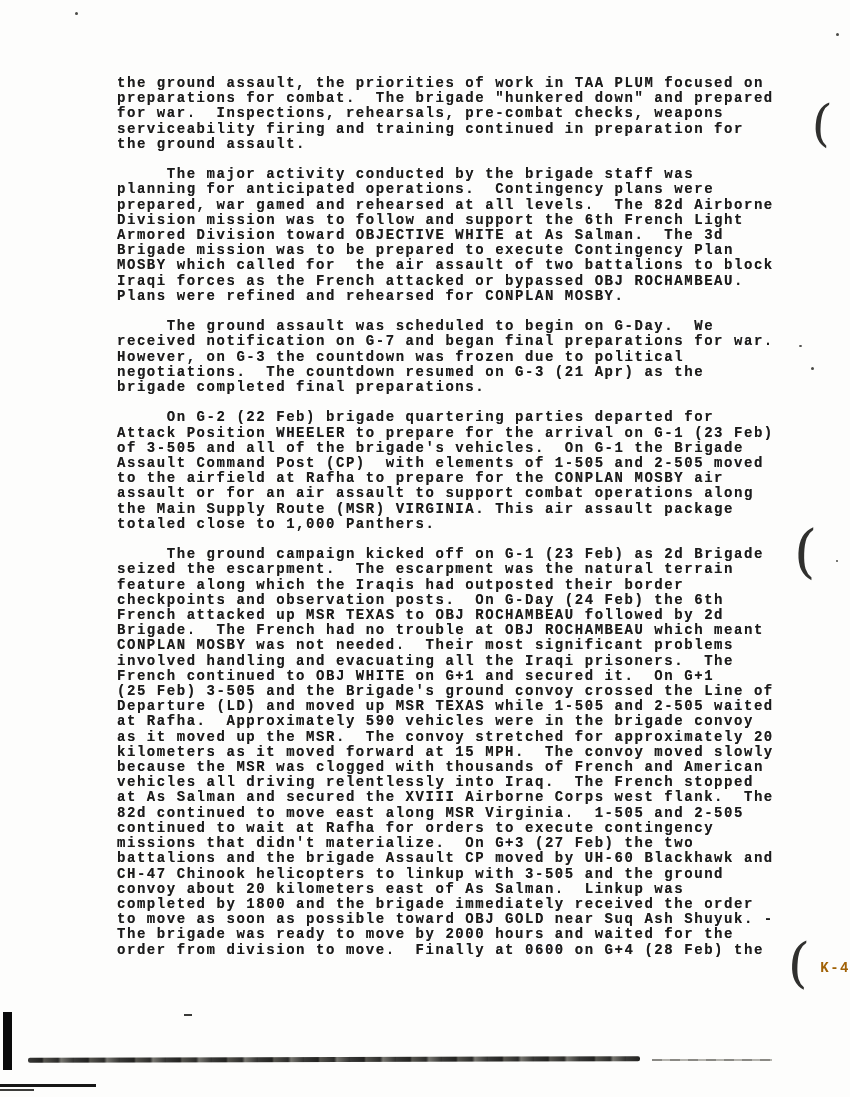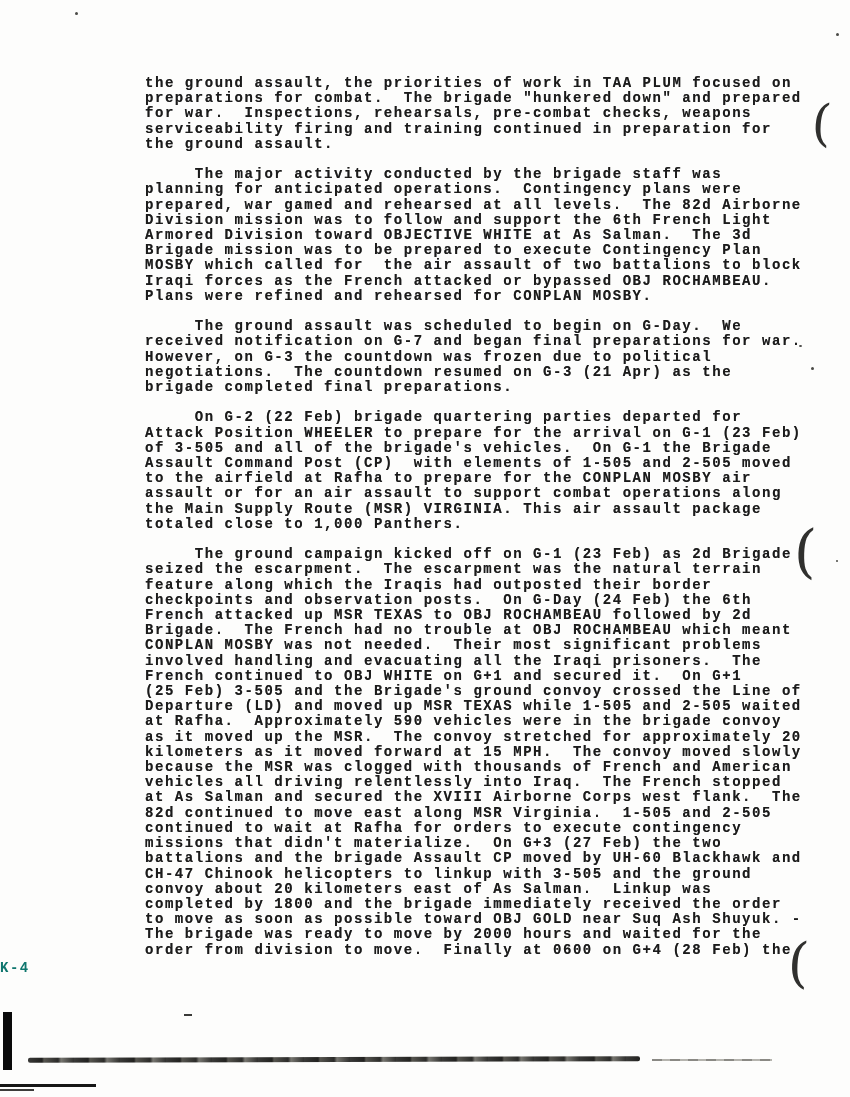--- a/index.html
+++ b/index.html
@@ -23,33 +23,32 @@
     position: absolute;
     left: 117px;
     top: 76px;
     width: 672px;
     color: #1b1b1b;
     font-size: 14px;
     font-weight: bold;
     letter-spacing: 1.55px;
     line-height: 15.2px;
     text-shadow: 0 0 0.5px rgba(20,20,20,0.55);
-    margin-left: 28px;
   }
   .paragraph {
     white-space: pre;
     margin: 0 0 15.2px 0;
   }
   .page-number {
     position: absolute;
     left: 0;
     top: 960px;
     width: 850px;
-    text-align: left;
-    color: #0f766e;
+    text-align: right;
+    color: #a16207;
     font-size: 14px;
     font-weight: bold;
     letter-spacing: 1.5px;
   }
   
   .paren {
     position: absolute;
     font-family: "DejaVu Serif", serif;
     font-weight: normal;
     color: #30302e;

